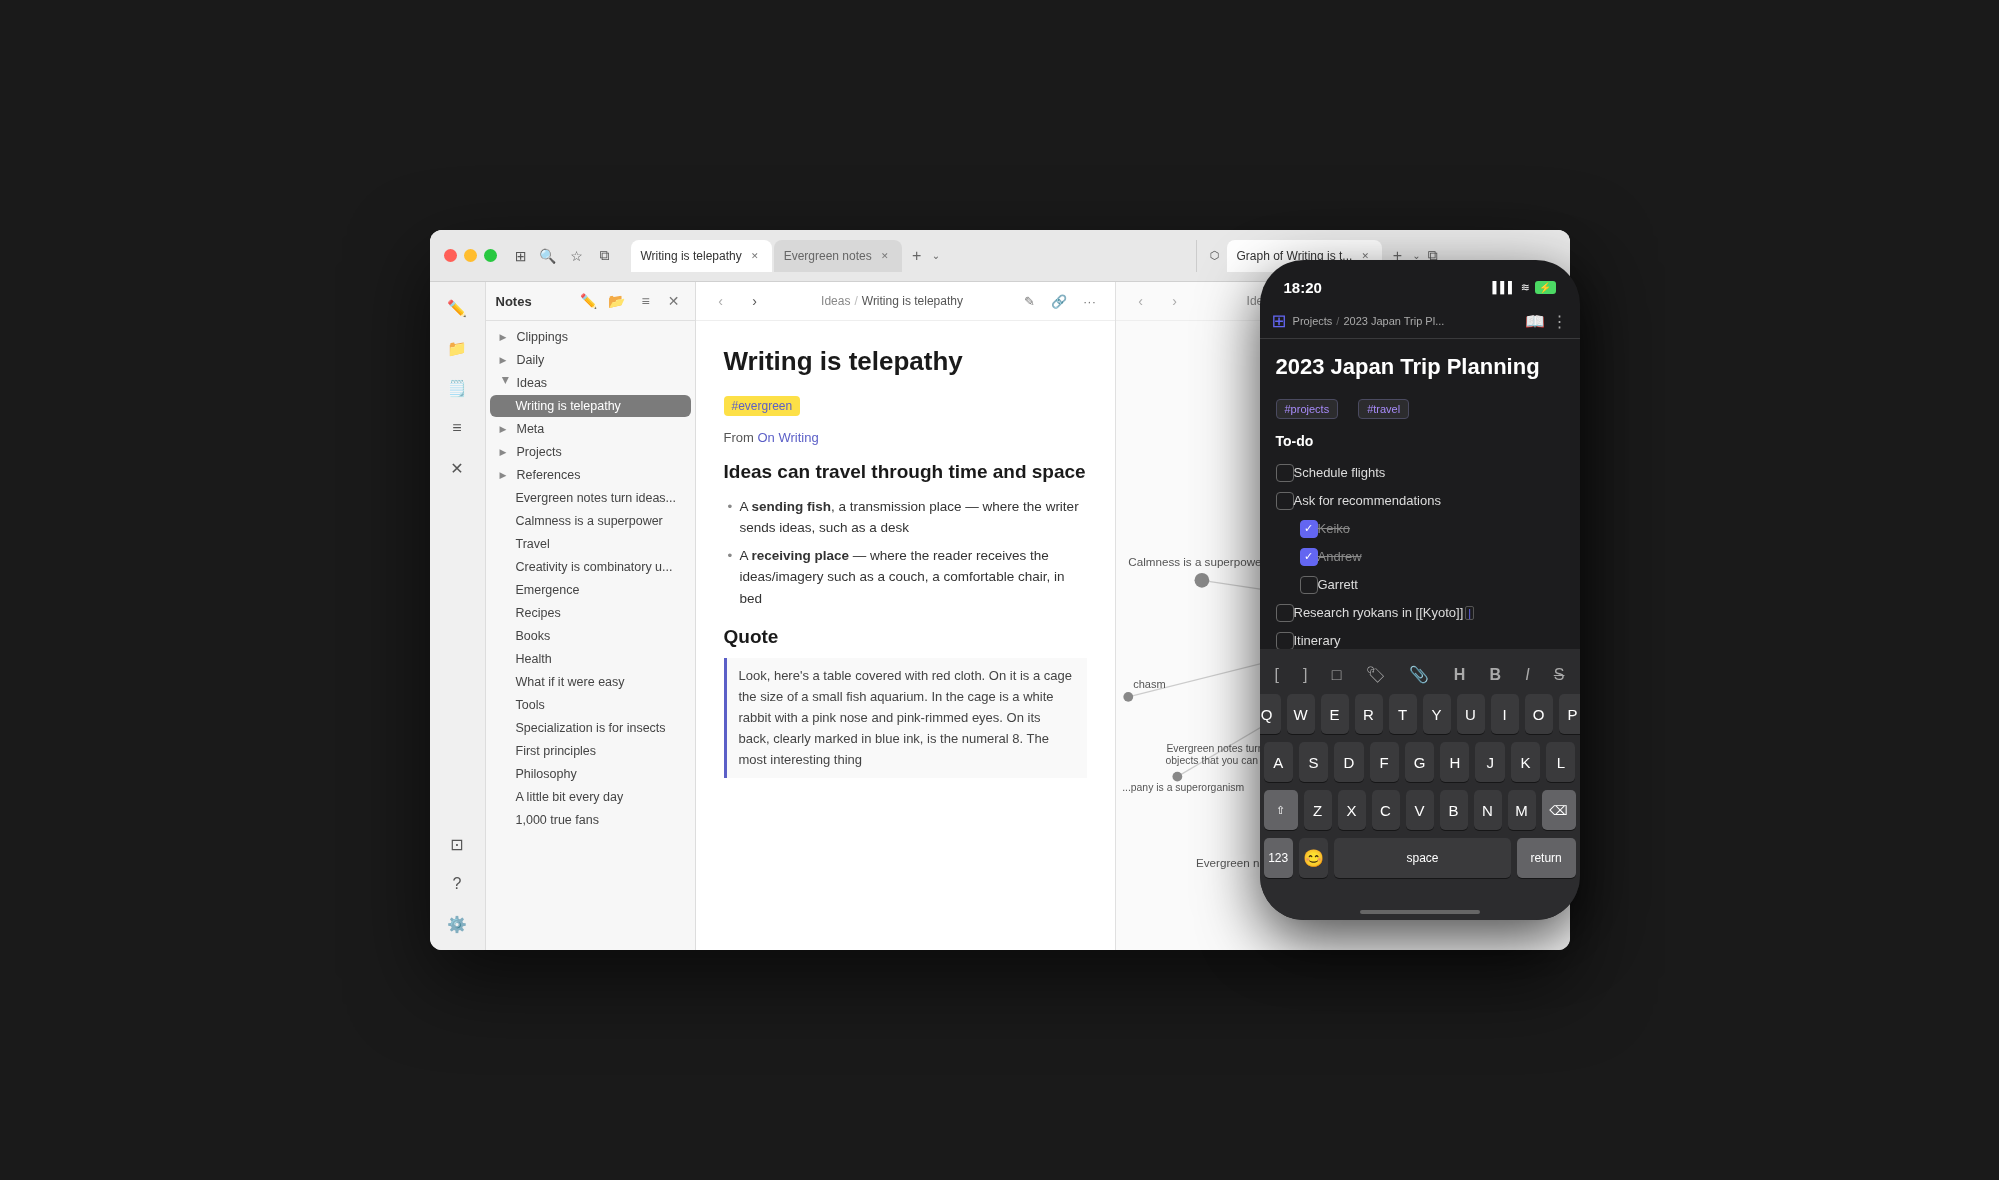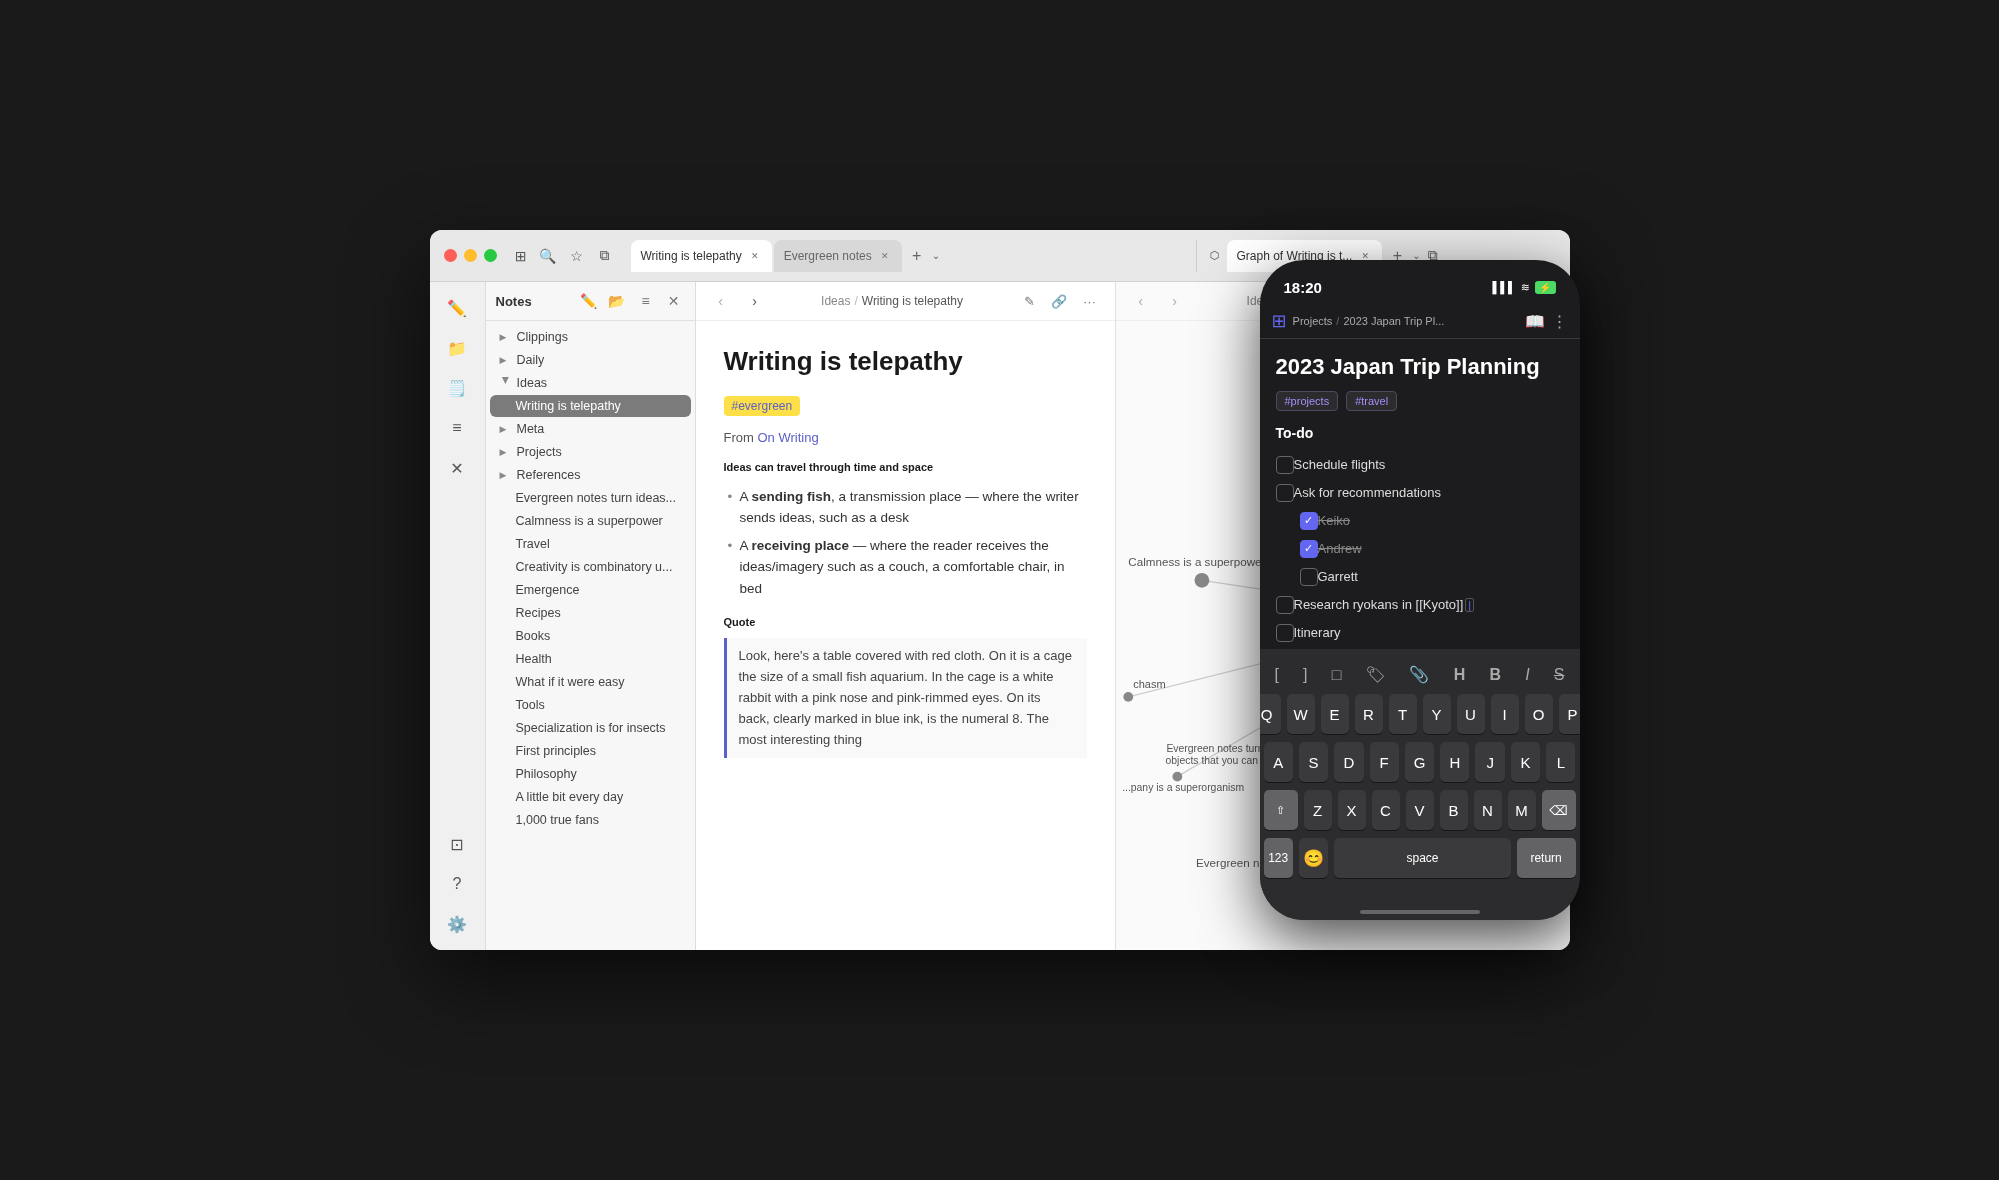--- a/index.html
+++ b/index.html
@@ -299,21 +299,21 @@
     .note-from {
       font-size: 13px;
       color: #555;
       margin-bottom: 16px;
     }
     .note-link {
       color: #5b5fc7;
       text-decoration: none;
     }
     .note-h2 {
-      font-size: 11px;
+      font-size: 19px;
       font-weight: 700;
       color: #1a1a1a;
       margin-bottom: 10px;
     }
     .note-p {
       font-size: 13.5px;
       color: #333;
       line-height: 1.6;
       margin-bottom: 12px;
     }
@@ -460,26 +460,26 @@
       overflow-y: auto;
       padding: 14px 16px;
       background: #1c1c1e;
     }
     .phone-note-content::-webkit-scrollbar { display: none; }
 
     .phone-note-title {
       font-size: 22px;
       font-weight: 700;
       color: #ffffff;
-      margin-bottom: 10px;
+      margin-bottom: 18px;
       line-height: 1.25;
     }
     .phone-tags {
       display: flex;
-      gap: 8px;
+      gap: 20px;
       margin-bottom: 14px;
     }
     .phone-tag {
       display: inline-block;
       background: #2c2c2e;
       color: #a78bfa;
       font-size: 11px;
       padding: 3px 8px;
       border-radius: 4px;
       border: 1px solid #4a4a60;

